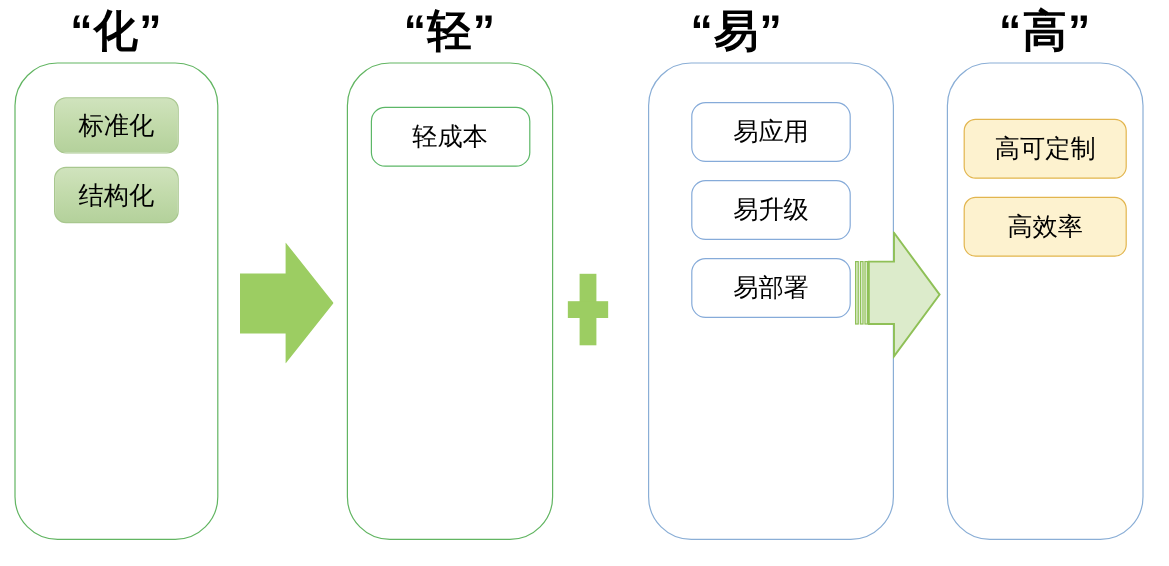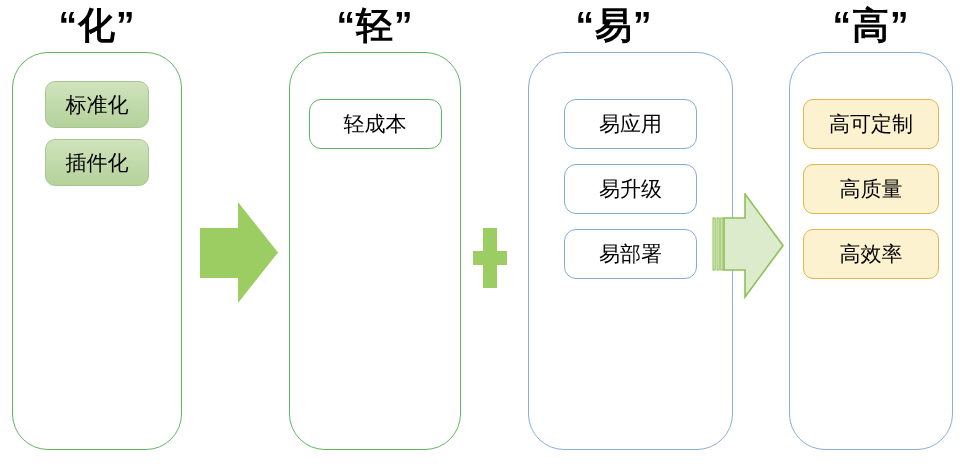--- a/index.html
+++ b/index.html
@@ -21,22 +21,22 @@
     position:absolute;
     top:52px;height:398px;
     background:#ffffff;
     border-radius:36px;
     box-sizing:border-box;
     display:flex;flex-direction:column;align-items:center;
   }
   .container.green{border:1.5px solid #62b562;}
   .container.blue{border:1.5px solid #8aaed6;}
   .c1{left:12px;width:170px;padding-top:28px;}
-  .c2{left:289px;width:172px;padding-top:46px;}
-  .c3{left:528px;width:205px;padding-top:46px;}
+  .c2{left:289px;width:172px;padding-top:36px;}
+  .c3{left:540px;width:205px;padding-top:32px;}
   .c4{left:789px;width:164px;padding-top:46px;}
   .t1{left:12px;width:170px;}
   .t2{left:289px;width:172px;}
   .t3{left:528px;width:172px;}
   .t4{left:789px;width:164px;}
   .pill{
     box-sizing:border-box;
     display:flex;align-items:center;justify-content:center;
     font-size:21px;color:#000000;
     flex:0 0 auto;
@@ -75,36 +75,35 @@
 
 <div class="canvas">
 
   <div class="col-title t1">“化”</div>
   <div class="col-title t2">“轻”</div>
   <div class="col-title t3">“易”</div>
   <div class="col-title t4">“高”</div>
 
   <div class="container green c1">
     <div class="pill solid-green">标准化</div>
-    <div class="pill solid-green">插件化</div>
+    <div class="pill solid-green">结构化</div>
   </div>
 
   <div class="container green c2">
     <div class="pill outline-green">轻成本</div>
   </div>
 
   <div class="container blue c3">
     <div class="pill outline-blue">易应用</div>
     <div class="pill outline-blue">易升级</div>
     <div class="pill outline-blue">易部署</div>
   </div>
 
   <div class="container blue c4">
     <div class="pill yellow">高可定制</div>
-    <div class="pill yellow">高质量</div>
     <div class="pill yellow">高效率</div>
   </div>
 
   <svg class="connector arrow1" width="78" height="101" viewBox="0 0 78 101">
     <polygon points="0,26 38,26 38,0 78,50.5 38,101 38,76 0,76" fill="#9ccd62"></polygon>
   </svg>
 
   <svg class="connector plus" width="34" height="60" viewBox="0 0 34 60">
     <rect x="10" y="0" width="14" height="60" fill="#9ccd62"></rect>
     <rect x="0" y="23" width="34" height="14" fill="#9ccd62"></rect>

